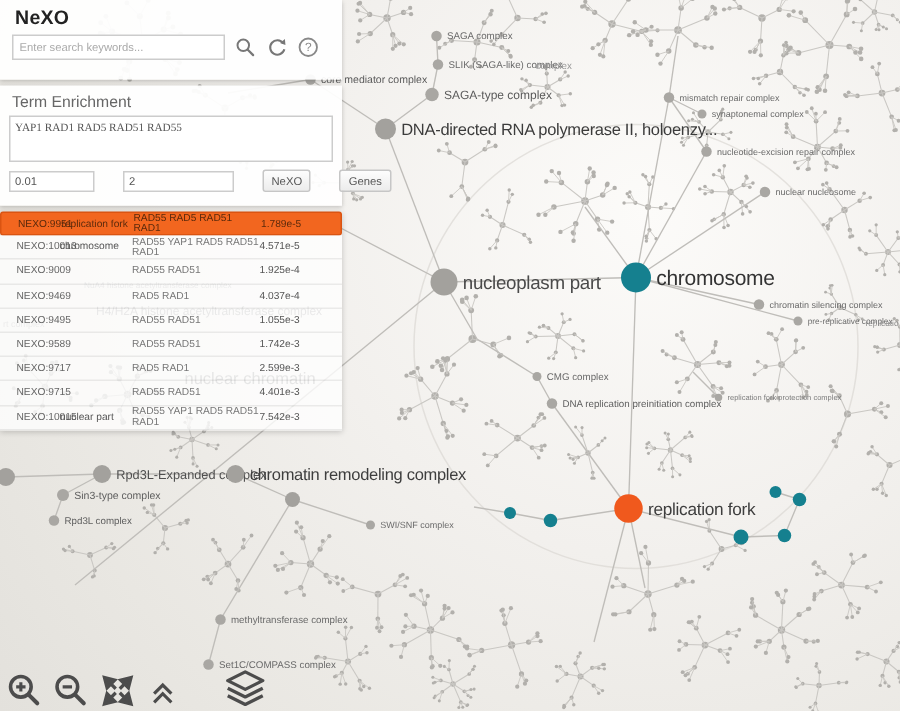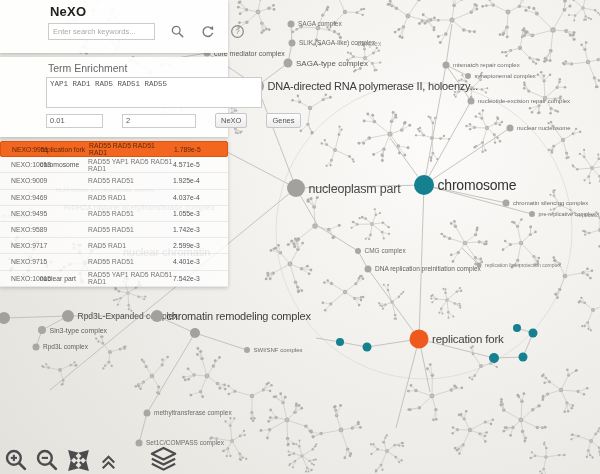--- a/index.html
+++ b/index.html
@@ -10,40 +10,39 @@
     position:relative;
   }
   #graph { position:absolute; left:0; top:0; }
   svg text { font-family:"Liberation Sans", sans-serif; }
 
   
   .card {
     position:absolute; left:0; width:228px;
     background:rgba(255,255,255,0.93);
     box-shadow:0 1px 3px rgba(0,0,0,0.22);
-    padding-left:40px;
   }
   .card1 { top:0; height:53px; }
   .card2 { top:57px; height:80px; }
   .app-title { font-size:13px; font-weight:bold; color:#222; padding:4px 0 2px 10px; letter-spacing:0.2px; }
-  .search-row { display:flex; align-items:center; padding:0 6px 0 8px; height:20px; gap:15px; }
+  .search-row { display:flex; align-items:center; padding:0 6px 0 8px; height:20px; gap:5px; }
   .search-input {
     width:142px; height:17px; border:1px solid #ccc; background:#fff;
     font-size:7.5px; color:#555; padding:0 4px; outline:none;
   }
   .search-input::placeholder { color:#aaa; }
   .icon-btn { width:16px; height:16px; border:none; background:transparent; padding:0; cursor:pointer; display:flex; align-items:center; justify-content:center; }
   .radio-row { display:flex; align-items:center; padding:5px 0 0 7px; font-size:7.5px; color:#555; gap:5px; }
   .radio { width:8px; height:8px; border:1px solid #999; border-radius:50%; background:#fff; position:relative; display:inline-block; }
   .radio.sel::after { content:""; position:absolute; left:1.5px; top:1.5px; width:3.5px; height:3.5px; border-radius:50%; background:#555; }
   .radio-lab { margin-right:18px; color:#444; }
   .sec-title { font-size:10.5px; color:#666; padding:5px 0 3px 8px; }
   .term-area {
     display:block; width:216px; height:31px; margin:0 0 0 6px; border:1px solid #ccc; background:#fff;
-    font-family:Liberation Mono, monospace; font-size:7.5px; color:#555; padding:2px 3px; resize:none; outline:none;
+    font-family:Liberation Serif, serif; font-size:7.5px; color:#555; padding:2px 3px; resize:none; outline:none;
   }
   .param-row { display:flex; align-items:center; margin:5px 0 0 6px; gap:19px; }
   .param-input { height:14px; border:1px solid #ccc; background:#fff; font-size:7.5px; color:#555; padding:0 3px; outline:none; }
   .p1 { width:57px; } .p2 { width:74px; }
   .btn {
     height:15px; font-size:7.5px; color:#555; padding:0 5px; cursor:pointer;
     border:1px solid #c6c6c6; border-radius:2px;
     background:linear-gradient(#fdfdfd,#ececec);
   }
   .results { position:absolute; left:0; top:141px; width:228px; box-shadow:0 1px 4px rgba(0,0,0,0.20); }

